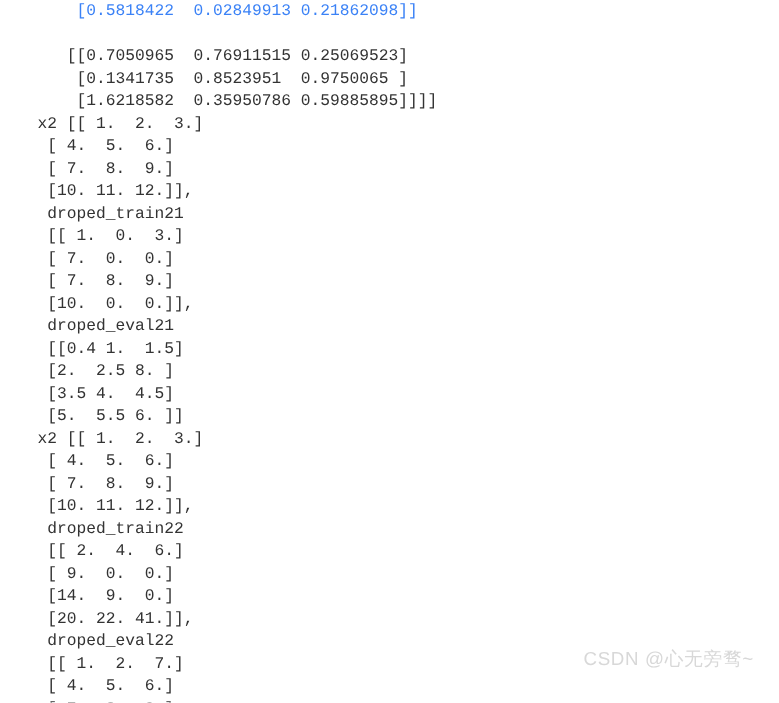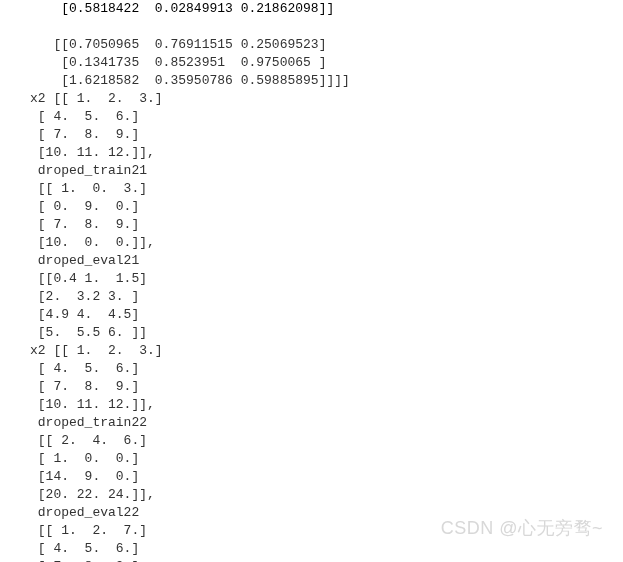--- a/index.html
+++ b/index.html
@@ -19,65 +19,65 @@
     padding: 0 0 0 30px;
     box-sizing: border-box;
   }
   pre {
     margin: 0;
     font-family: inherit;
     font-size: inherit;
     white-space: pre;
   }
   .line-faded {
-    color: #000000;
+    color: #3b82f6;
   }
   .watermark {
     position: absolute;
     right: 20px;
     bottom: 25px;
     color: #d8d8d8;
     font-family: -apple-system, BlinkMacSystemFont, "Segoe UI", Arial, sans-serif;
-    font-size: 18px;
+    font-size: 15px;
     letter-spacing: 0.5px;
     pointer-events: none;
   }
 </style>
 </head>
 <body>
 
 <div class="code-area">
   <pre id="code-pre"><span class="line-faded">    [0.5818422  0.02849913 0.21862098]]</span>
 <span></span>
 <span>   [[0.7050965  0.76911515 0.25069523]</span>
 <span>    [0.1341735  0.8523951  0.9750065 ]</span>
 <span>    [1.6218582  0.35950786 0.59885895]]]]</span>
 <span>x2 [[ 1.  2.  3.]</span>
 <span> [ 4.  5.  6.]</span>
 <span> [ 7.  8.  9.]</span>
 <span> [10. 11. 12.]],</span>
 <span> droped_train21</span>
 <span> [[ 1.  0.  3.]</span>
-<span> [ 0.  9.  0.]</span>
+<span> [ 7.  0.  0.]</span>
 <span> [ 7.  8.  9.]</span>
 <span> [10.  0.  0.]],</span>
 <span> droped_eval21</span>
 <span> [[0.4 1.  1.5]</span>
-<span> [2.  3.2 3. ]</span>
-<span> [4.9 4.  4.5]</span>
+<span> [2.  2.5 8. ]</span>
+<span> [3.5 4.  4.5]</span>
 <span> [5.  5.5 6. ]]</span>
 <span>x2 [[ 1.  2.  3.]</span>
 <span> [ 4.  5.  6.]</span>
 <span> [ 7.  8.  9.]</span>
 <span> [10. 11. 12.]],</span>
 <span> droped_train22</span>
 <span> [[ 2.  4.  6.]</span>
-<span> [ 1.  0.  0.]</span>
+<span> [ 9.  0.  0.]</span>
 <span> [14.  9.  0.]</span>
-<span> [20. 22. 24.]],</span>
+<span> [20. 22. 41.]],</span>
 <span> droped_eval22</span>
 <span> [[ 1.  2.  7.]</span>
 <span> [ 4.  5.  6.]</span>
 <span> [ 7.  8.  9.]</span>
 
 </pre>
 </div>
 
 <div class="watermark">CSDN @心无旁骛~</div>
 

